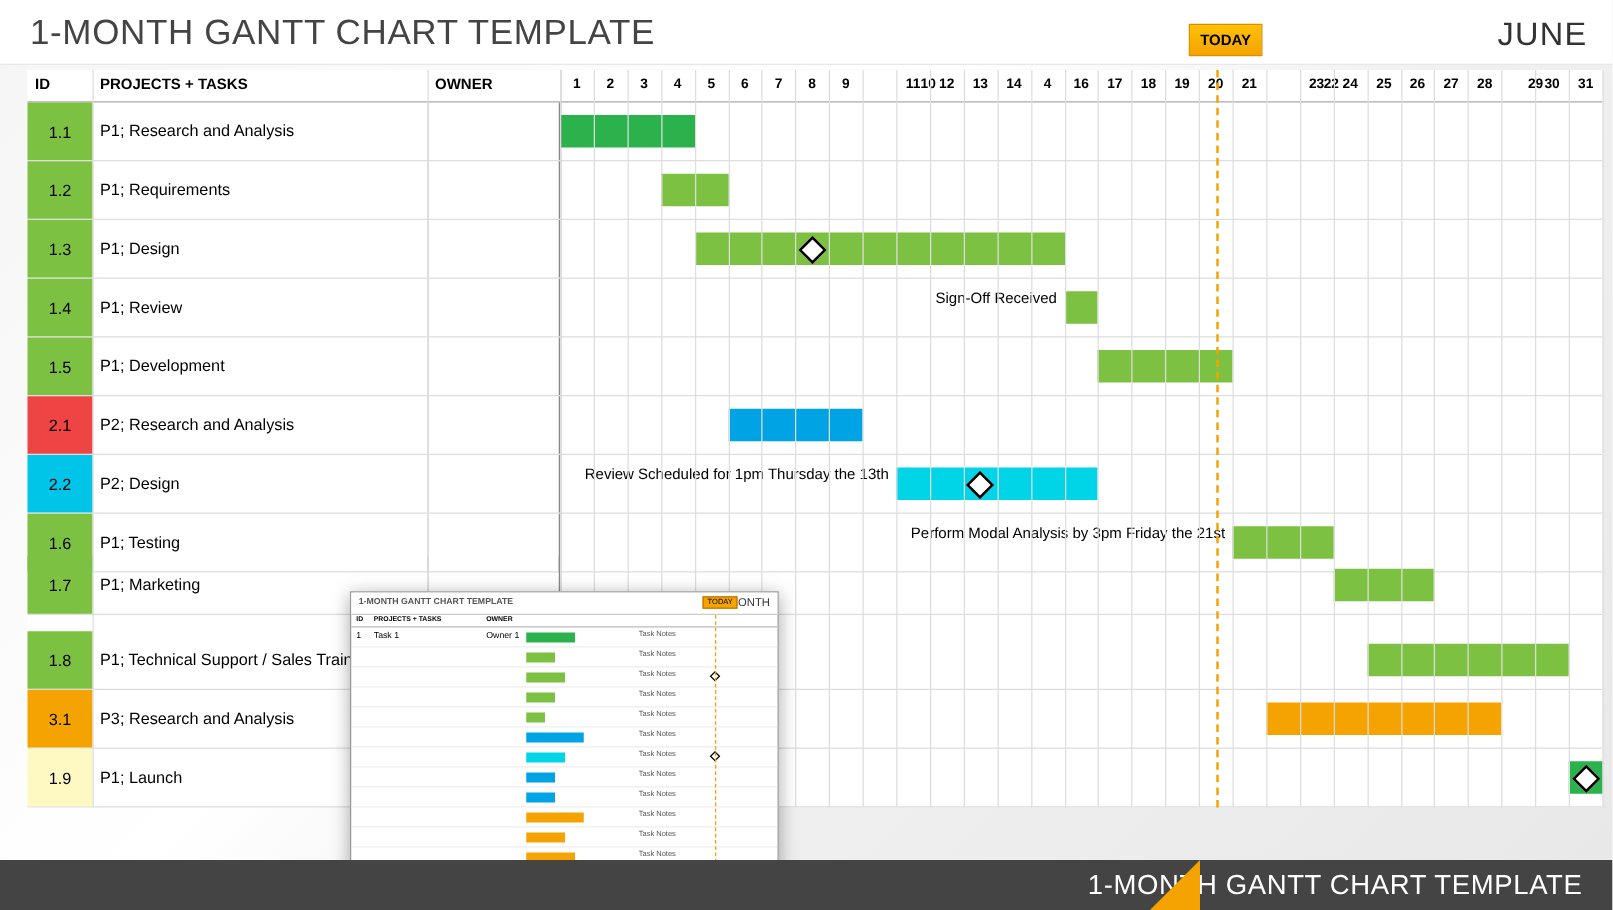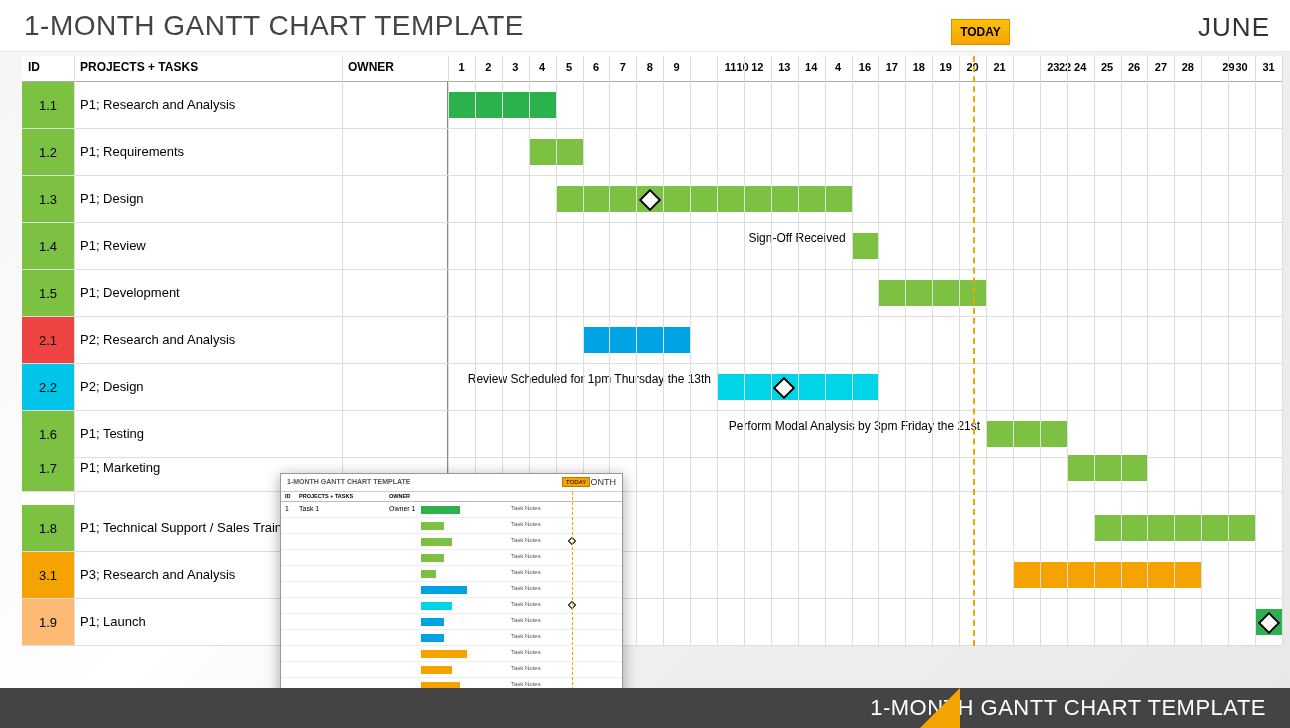--- a/index.html
+++ b/index.html
@@ -229,21 +229,21 @@
         <div class="owner-cell"></div>
         <div class="bar" style="left: 1071.68px; width: 161.419px; background: rgb(124, 193, 66);"></div>
       </div>
       <div class="row" style="top: 496px;">
         <div class="id-cell" style="background: rgb(245, 163, 0);">3.1</div>
         <div class="task-cell">P3; Research and Analysis</div>
         <div class="owner-cell"></div>
         <div class="bar" style="left: 990.968px; width: 188.323px; background: rgb(245, 163, 0);"></div>
       </div>
       <div class="row" style="top: 543px;">
-        <div class="id-cell" style="background: #fdba74;">1.9</div>
+        <div class="id-cell" style="background: #fef9c3;">1.9</div>
         <div class="task-cell">P1; Launch</div>
         <div class="owner-cell"></div>
         <div class="bar" style="left: 1233.1px; width: 26.9032px; background: rgb(43, 178, 76);"></div>
         <div class="milestone" style="left: 1238.55px; top: 15.5px;"></div>
       </div>
     </div>
   <div id="vlines">
       <div class="vline" style="left: 52px; top: 0px; bottom: 0px;"></div>
       <div class="vline" style="left: 320px; top: 0px; bottom: 0px;"></div>
       <div class="vline dark" style="left: 426px; top: 0px; bottom: 0px;"></div>

